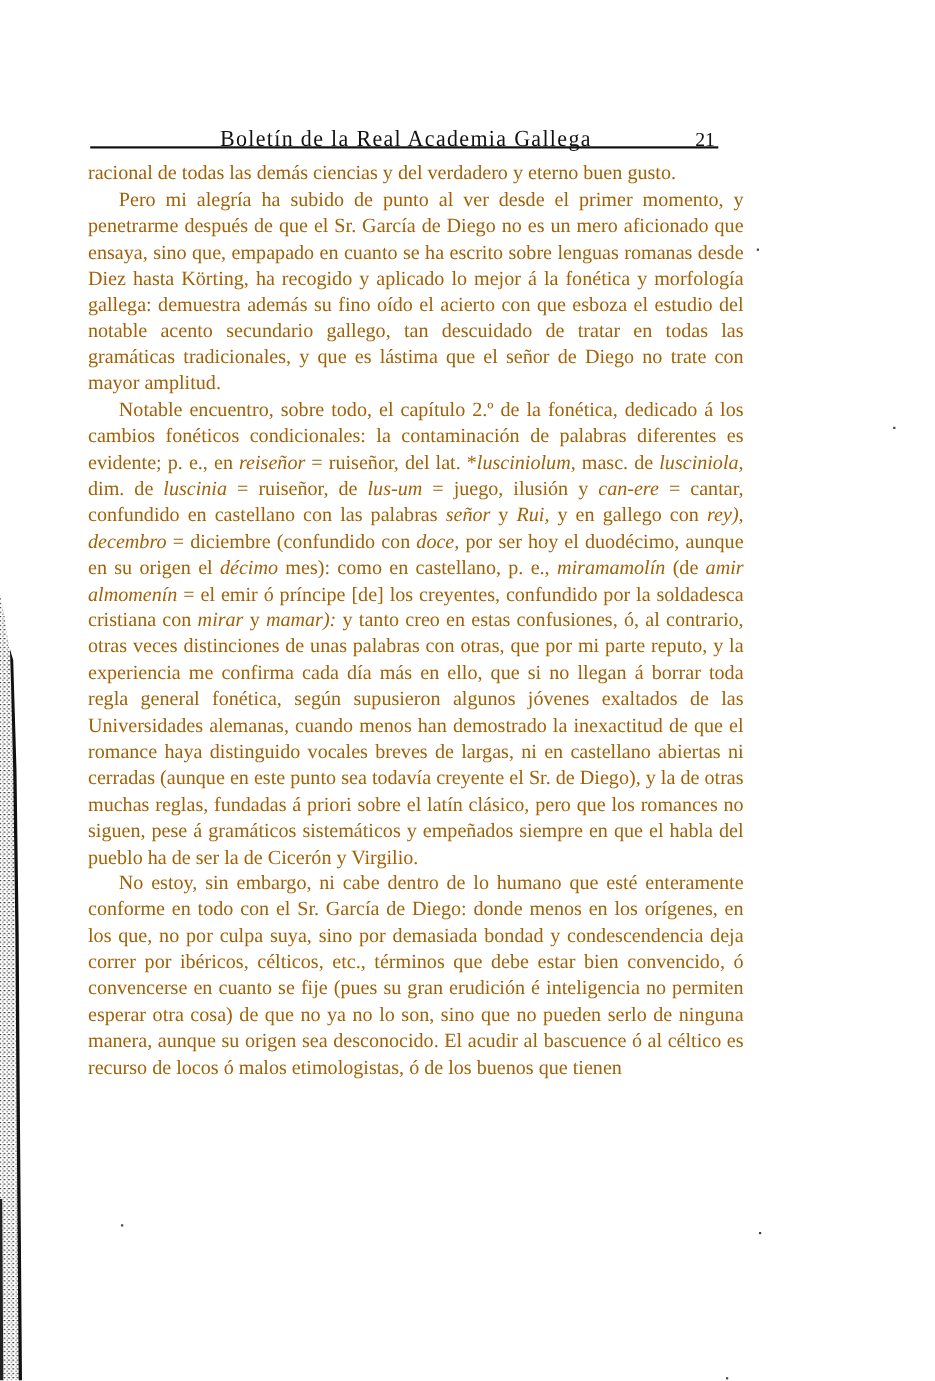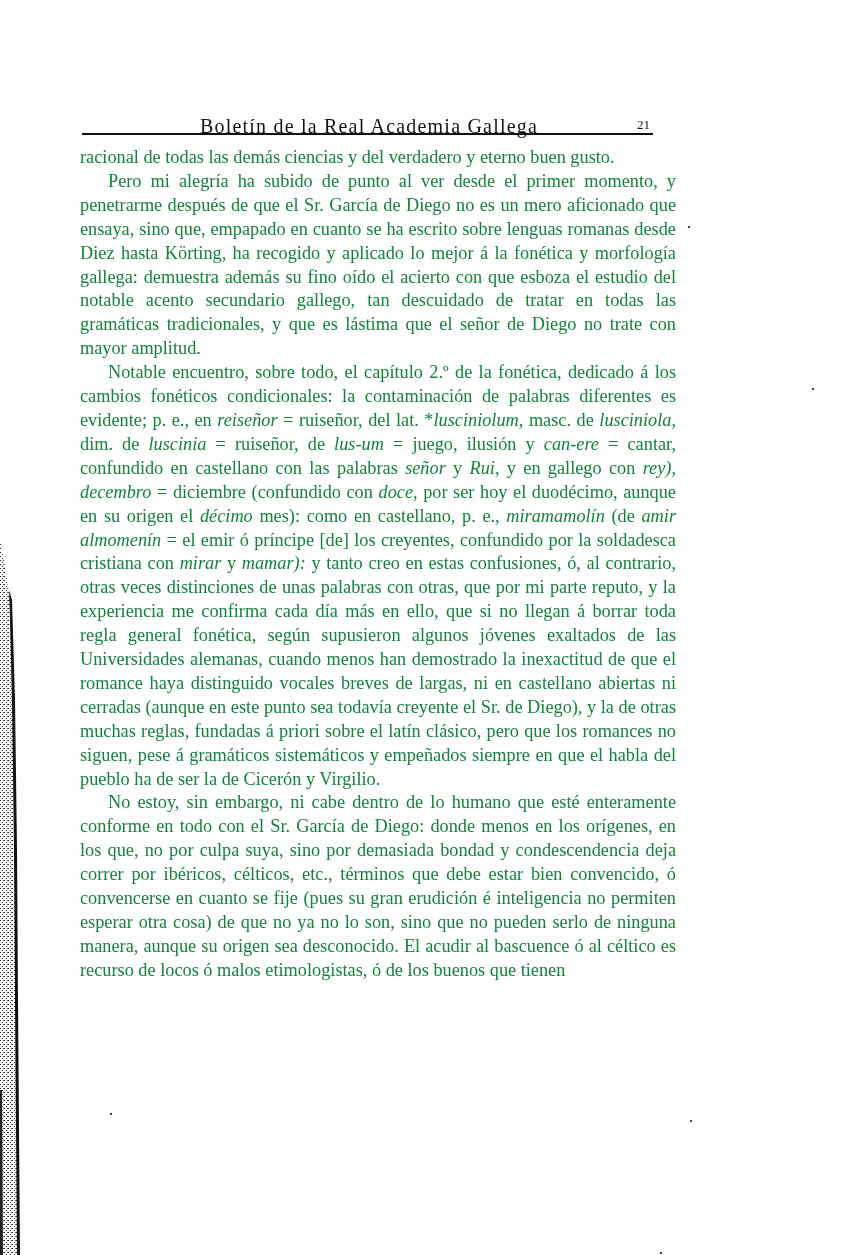--- a/index.html
+++ b/index.html
@@ -16,30 +16,30 @@
     position: absolute; left: 82px; top: 115px; width: 570px; height: 28px;
   }
   .running-title {
     position: absolute; left: 118px; top: 0;
     font-family: "Liberation Serif", serif;
     font-size: 20px; letter-spacing: 1.2px; font-style: normal;
     transform: scaleY(1.05);
   }
   .page-number {
     position: absolute; right: 2px; top: 2px;
-    font-family: "Liberation Serif", serif; font-size: 13px;
+    font-family: "Liberation Serif", serif; font-size: 18px;
   }
   .header-rule {
     position: absolute; left: 82px; top: 133px; width: 571px; height: 2px; background: #111;
   }
   .body-text {
     position: absolute; left: 80px; top: 146px; width: 596px;
     font-family: "Liberation Serif", serif;
     font-size: 18.3px; line-height: 23.9px;
-    text-align: justify; color: #15803d;
+    text-align: justify; color: #a16207;
   }
   .body-text p { margin: 0; text-indent: 0; }
   .body-text p.indent { text-indent: 28px; }
   .body-text em { }
   .speck { position: absolute; width: 2px; height: 2px; background: #444; }
 </style>
 </head>
 <body>
 
 <div class="binding">

